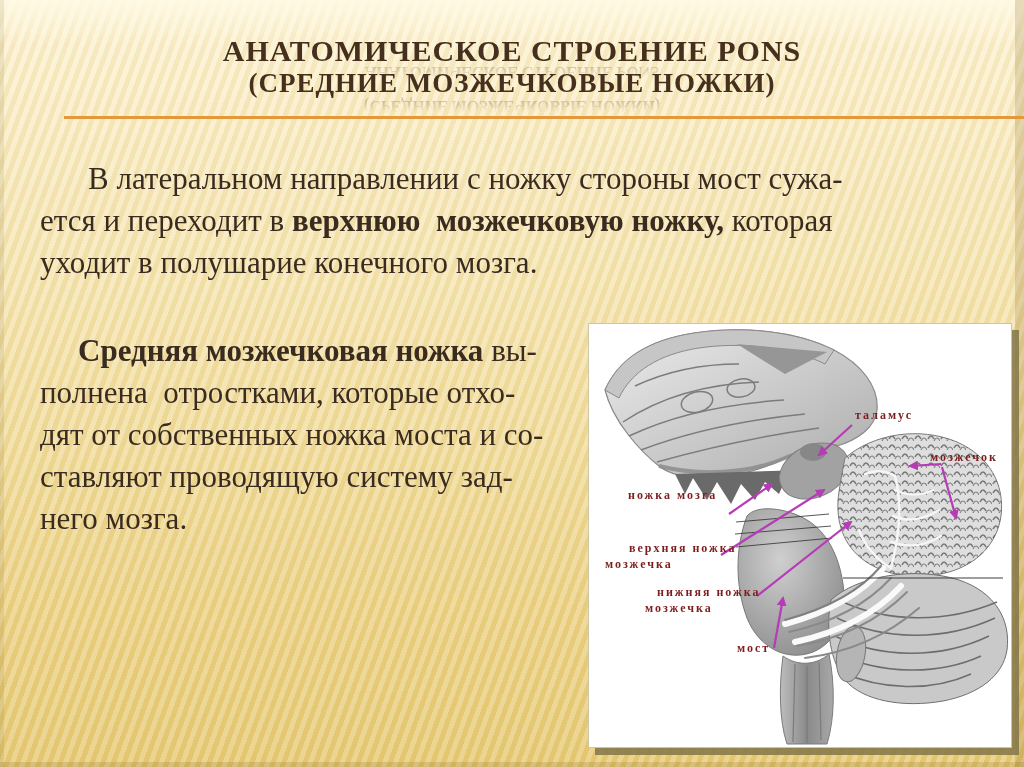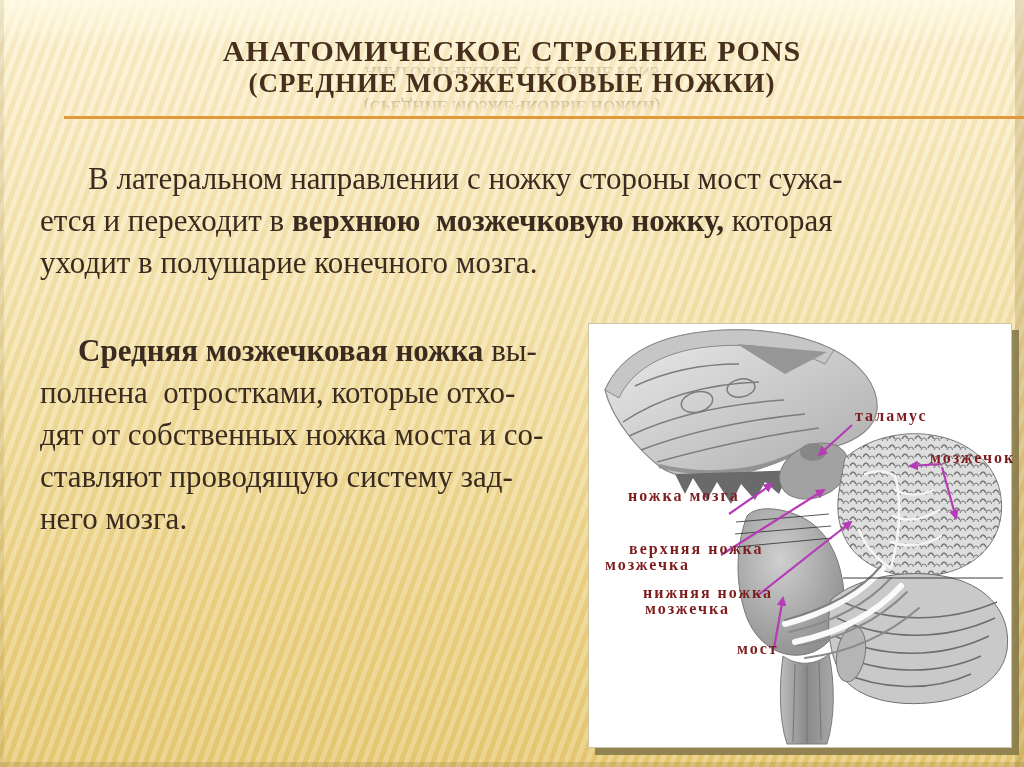--- a/index.html
+++ b/index.html
@@ -33,28 +33,28 @@
   .p1 { left:40px; top:158px; width:940px; }
   .p1 .indent { padding-left:48px; }
   .p2 { left:40px; top:330px; width:560px; }
   .p2 .indent { padding-left:38px; }
   .b { font-weight:bold; }
 
   .figure { position:absolute; left:588px; top:323px; width:422px; height:423px;
     background:#ffffff; border:1px solid #cfc6a6;
     box-shadow:7px 7px 0 rgba(130,118,72,0.85); }
   .figure svg { position:absolute; top:0; left:0; }
-  .fig-label { position:absolute; font-weight:bold; font-size:16px; line-height:15px;
+  .fig-label { position:absolute; font-weight:bold; font-size:12px; line-height:15px;
     letter-spacing:2px; color:#7e1d1d; white-space:nowrap; }
   .lbl-thalamus   { left:266px; top:84px;  }
   .lbl-cerebellum { left:341px; top:126px; }
   .lbl-peduncle   { left:39px;  top:164px; }
   .lbl-sup1       { left:4px;  top:217px;margin-left:36px; }
   .lbl-sup2       { left:16px;  top:233px; }
-  .lbl-inf1       { left:54px;  top:261px; }
+  .lbl-inf1       { left:68px;  top:261px; }
   .lbl-inf2       { left:56px;  top:277px; }
   .lbl-pons       { left:148px; top:317px;text-align:right; }
 </style>
 </head>
 <body>
 
 <div class="slide">
   <div class="top-light"></div>
   <div class="left-edge"></div>
   <div class="right-edge"></div>

